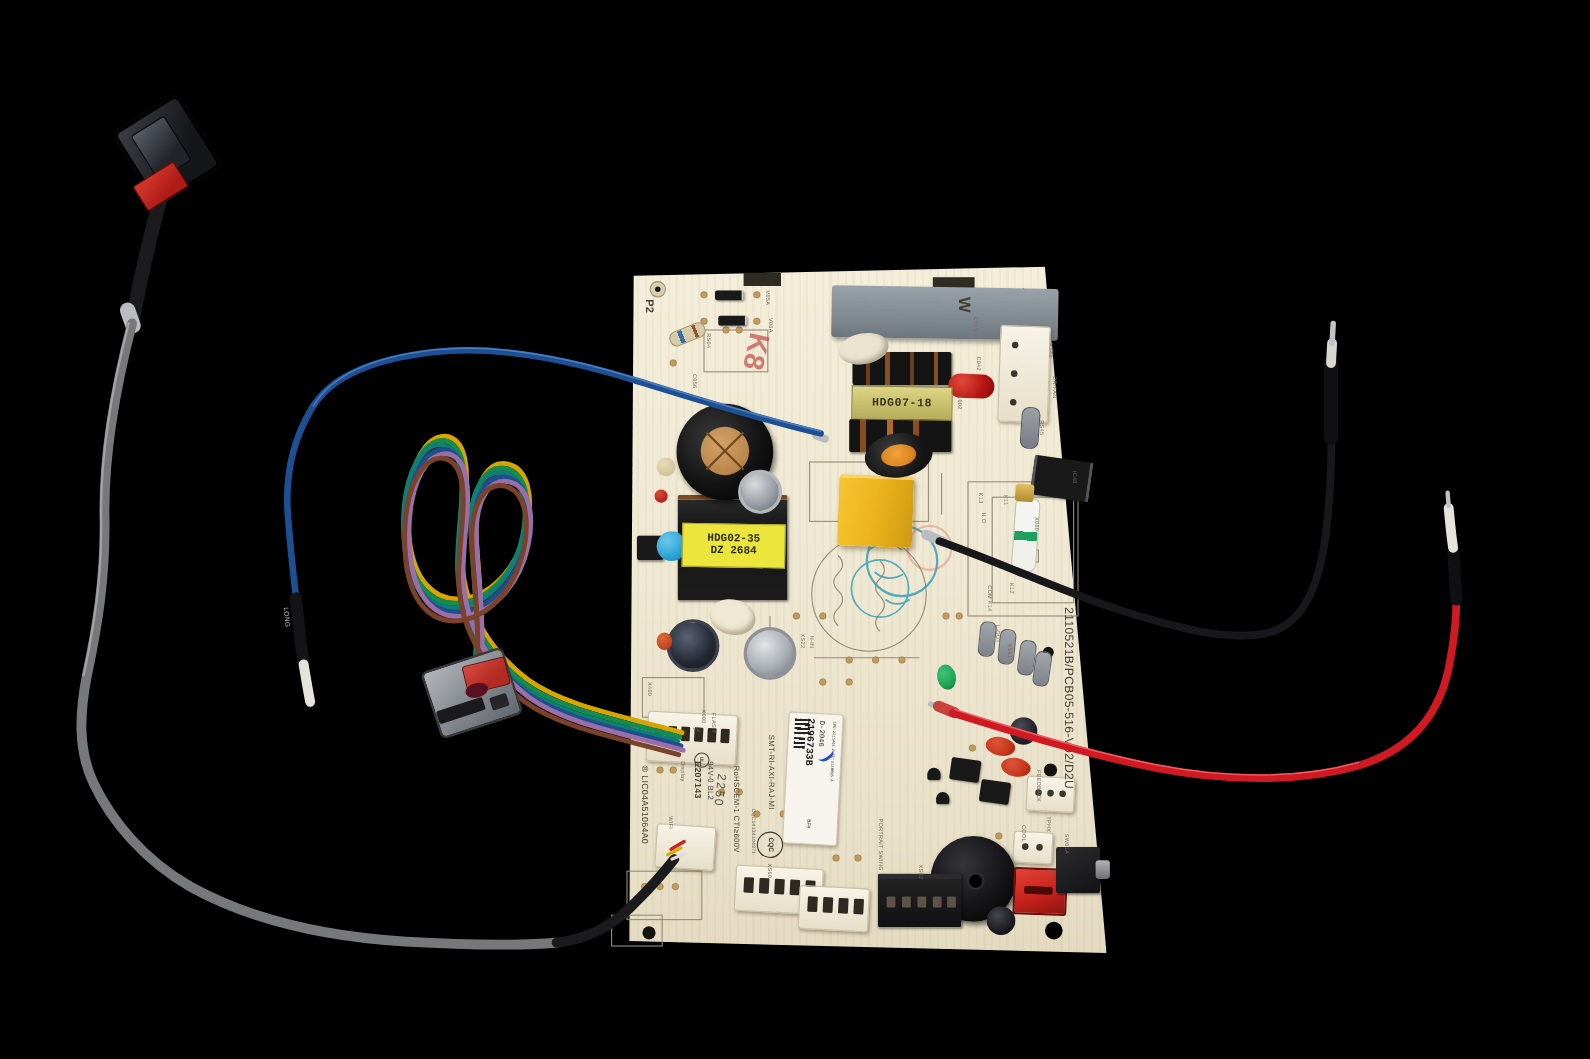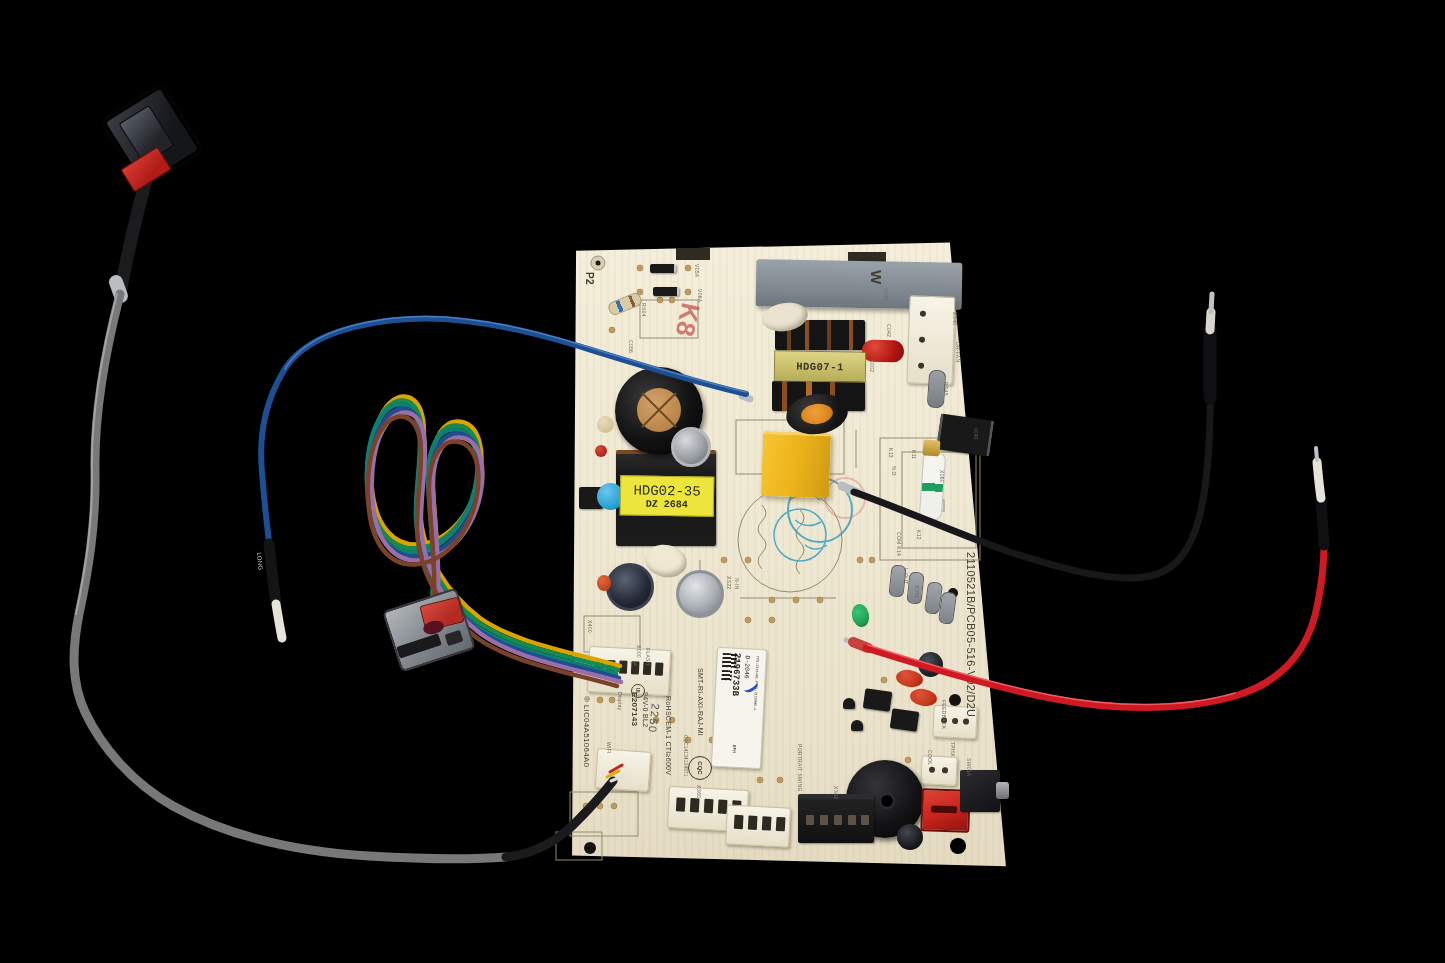--- a/index.html
+++ b/index.html
@@ -105,21 +105,21 @@
       <path d="M790,500 q15,-12 30,0 M795,520 q12,10 26,2 M805,545 q10,8 22,0" stroke-width="1.5"></path>
     </g>
     <circle cx="845" cy="498" r="20" stroke="#d06060" opacity="0.35" stroke-width="2"></circle>
   </svg>
 
   <div class="a" style="left:756px;top:261px;width:206px;height:47px;z-index:20;background:linear-gradient(180deg,#9aa2a9,#7d858c 70%,#6e767d);border-radius:3px;transform:rotate(1deg);box-shadow:2px 3px 4px rgba(0,0,0,.35)"></div>
   <div class="a" style="left:762px;top:303px;width:46px;height:28px;z-index:21;background:#e9e3d0;border-radius:50%;transform:rotate(-10deg);box-shadow:inset -3px -3px 5px rgba(120,110,80,.5)"></div>
 
   <div class="a chip" style="left:775px;top:320px;width:90px;height:30px;z-index:20;background:linear-gradient(90deg,#141414 0 12px,#6b3c18 12px 16px,#141414 16px 30px,#8a4d1e 30px 34px,#141414 34px 52px,#6b3c18 52px 56px,#141414 56px 74px,#8a4d1e 74px 78px,#141414 78px)"></div>
   <div class="a" style="left:774px;top:351px;width:90px;height:29px;z-index:22;background:linear-gradient(180deg,#ddd584,#b5ad58);border:1px solid #87803c;display:flex;align-items:center;justify-content:center;transform:rotate(1deg)">
-    <span style="font-size:10.5px;font-weight:bold;color:#3a3520;letter-spacing:.5px;font-family:'Liberation Mono',monospace">HDG07-1</span>
+    <span style="font-size:10.5px;font-weight:bold;color:#3a3520;letter-spacing:.5px;font-family:'Liberation Mono',monospace">HDG07-18</span>
   </div>
   <div class="a chip" style="left:772px;top:381px;width:93px;height:30px;z-index:20;background:linear-gradient(90deg,#141414 0 10px,#8a4d1e 10px 15px,#141414 15px 34px,#b06a28 34px 40px,#141414 40px 58px,#8a4d1e 58px 63px,#141414 63px)"></div>
 
   <div class="a" style="left:862px;top:340px;width:42px;height:22px;z-index:21;background:radial-gradient(circle at 30% 30%,#e04a3a,#b51512 60%,#7e0d0b);border-radius:11px;transform:rotate(2deg)"></div>
 
   <div class="a whtconn" style="left:908px;top:296px;width:44px;height:86px;z-index:20;transform:rotate(2deg)">
     <div class="hole" style="left:10px;top:14px;width:6px;height:6px"></div>
     <div class="hole" style="left:10px;top:40px;width:6px;height:6px"></div>
     <div class="hole" style="left:10px;top:66px;width:6px;height:6px"></div>
   </div>
@@ -134,21 +134,21 @@
   <div class="a" style="left:615px;top:367px;width:88px;height:88px;z-index:22;border-radius:50%;background:radial-gradient(circle at 38% 35%,#3a3a3a,#121212 55%,#000);box-shadow:2px 3px 5px rgba(0,0,0,.5)"></div>
   <div class="a" style="left:637px;top:388px;width:44px;height:44px;z-index:23;border-radius:50%;background:radial-gradient(circle at 40% 35%,#d3a268,#b9854a 70%,#97682f)"></div>
   <svg class="a" width="50" height="50" style="left:634px;top:385px;z-index:24">
     <path d="M8,8 L42,42 M42,8 L8,42" stroke="#6e4a1e" stroke-width="2" fill="none"></path>
   </svg>
   <div class="a" style="left:597px;top:416px;width:17px;height:17px;z-index:21;border-radius:50%;background:radial-gradient(circle at 35% 30%,#e8dcb8,#c9b88c)"></div>
   <div class="a" style="left:595px;top:445px;width:12px;height:12px;z-index:21;border-radius:50%;background:radial-gradient(circle at 35% 30%,#d84a38,#a01210)"></div>
 
   <div class="a chip" style="left:616px;top:450px;width:100px;height:92px;z-index:21;background:linear-gradient(180deg,#2a2a2a,#151515 30%,#1c1c1c);border-top:4px solid #7a4a22"></div>
   <div class="a" style="left:620px;top:476px;width:92px;height:38px;z-index:23;background:#ece63c;border:1px solid #b0a82a;display:flex;flex-direction:column;align-items:center;justify-content:center;transform:rotate(1deg)">
-    <span style="font-size:14px;font-weight:normal;color:#2e2c18;font-family:'Liberation Mono',monospace">HDG02-35</span>
+    <span style="font-size:10px;font-weight:bold;color:#2e2c18;font-family:'Liberation Mono',monospace">HDG02-35</span>
     <span style="font-size:10px;font-weight:bold;color:#2e2c18;font-family:'Liberation Mono',monospace">DZ 2684</span>
   </div>
 
   <div class="a" style="left:597px;top:483px;width:27px;height:27px;z-index:22;border-radius:50%;background:radial-gradient(circle at 35% 30%,#6cc8ec,#2aa3d6 60%,#1679a6)"></div>
   <div class="a chip" style="left:579px;top:487px;width:24px;height:22px;z-index:21"></div>
 
   <div class="a" style="left:671px;top:427px;width:34px;height:34px;z-index:22;border-radius:50%;background:radial-gradient(circle at 35% 30%,#d8dadd,#9ba0a6 55%,#60666e);border:3px solid #b4b8bd"></div>
   <div class="a" style="left:676px;top:570px;width:42px;height:42px;z-index:22;border-radius:50%;background:radial-gradient(circle at 38% 32%,#e2e4e6,#a9aeb4 55%,#6a7078);border:3px solid #8e9298"></div>
   <div class="a" style="left:606px;top:563px;width:42px;height:42px;z-index:22;border-radius:50%;background:radial-gradient(circle at 38% 32%,#5a6274,#232833 60%,#10131a);border:3px solid #3c4250"></div>
   <div class="a" style="left:645px;top:545px;width:42px;height:32px;z-index:21;background:#efe8d2;border-radius:50%;transform:rotate(12deg);box-shadow:inset -3px -3px 5px rgba(120,110,80,.5)"></div>

